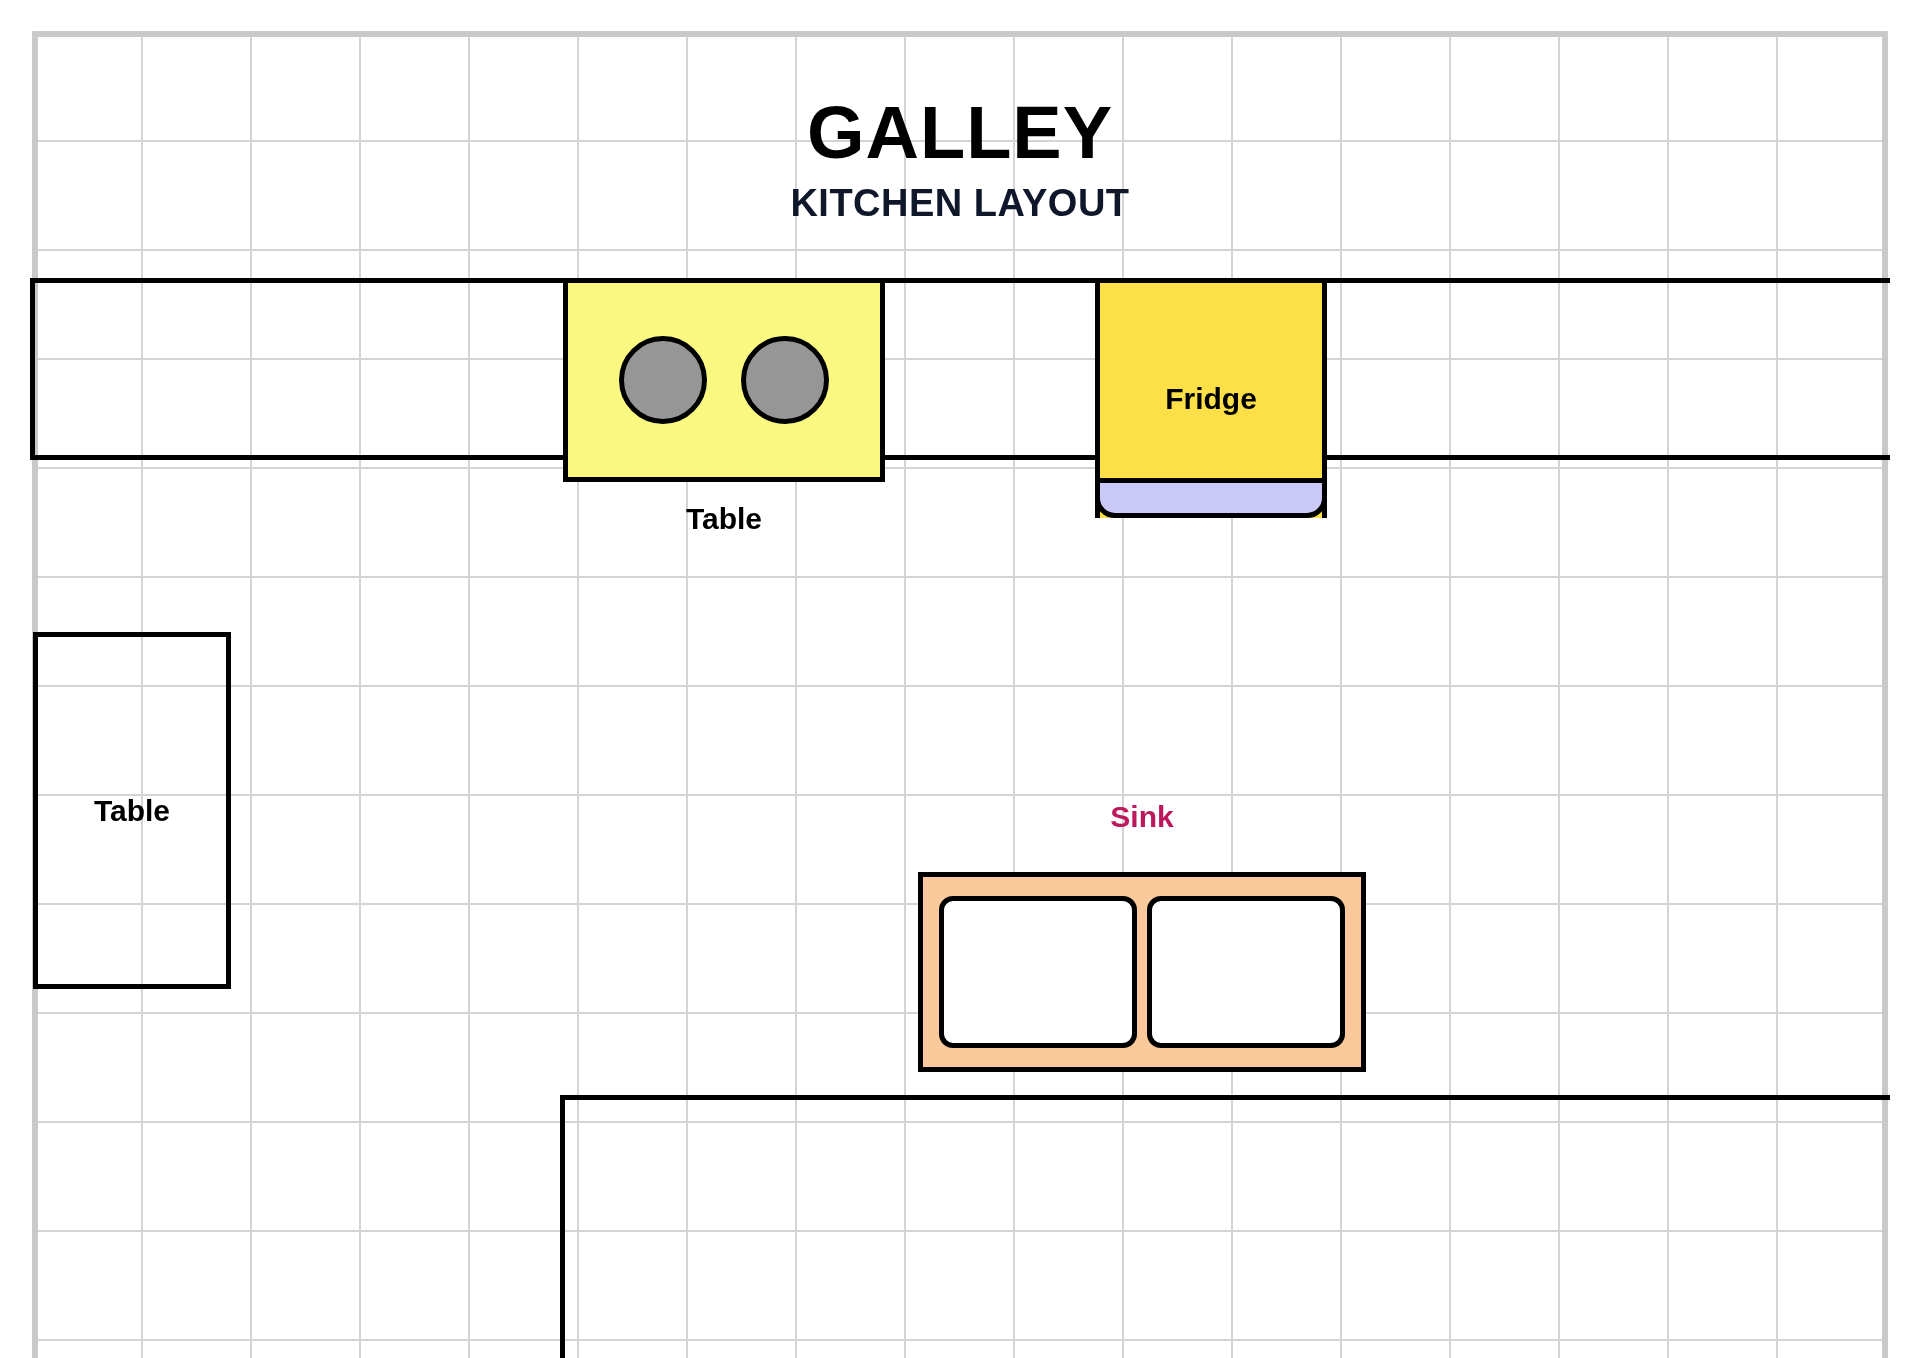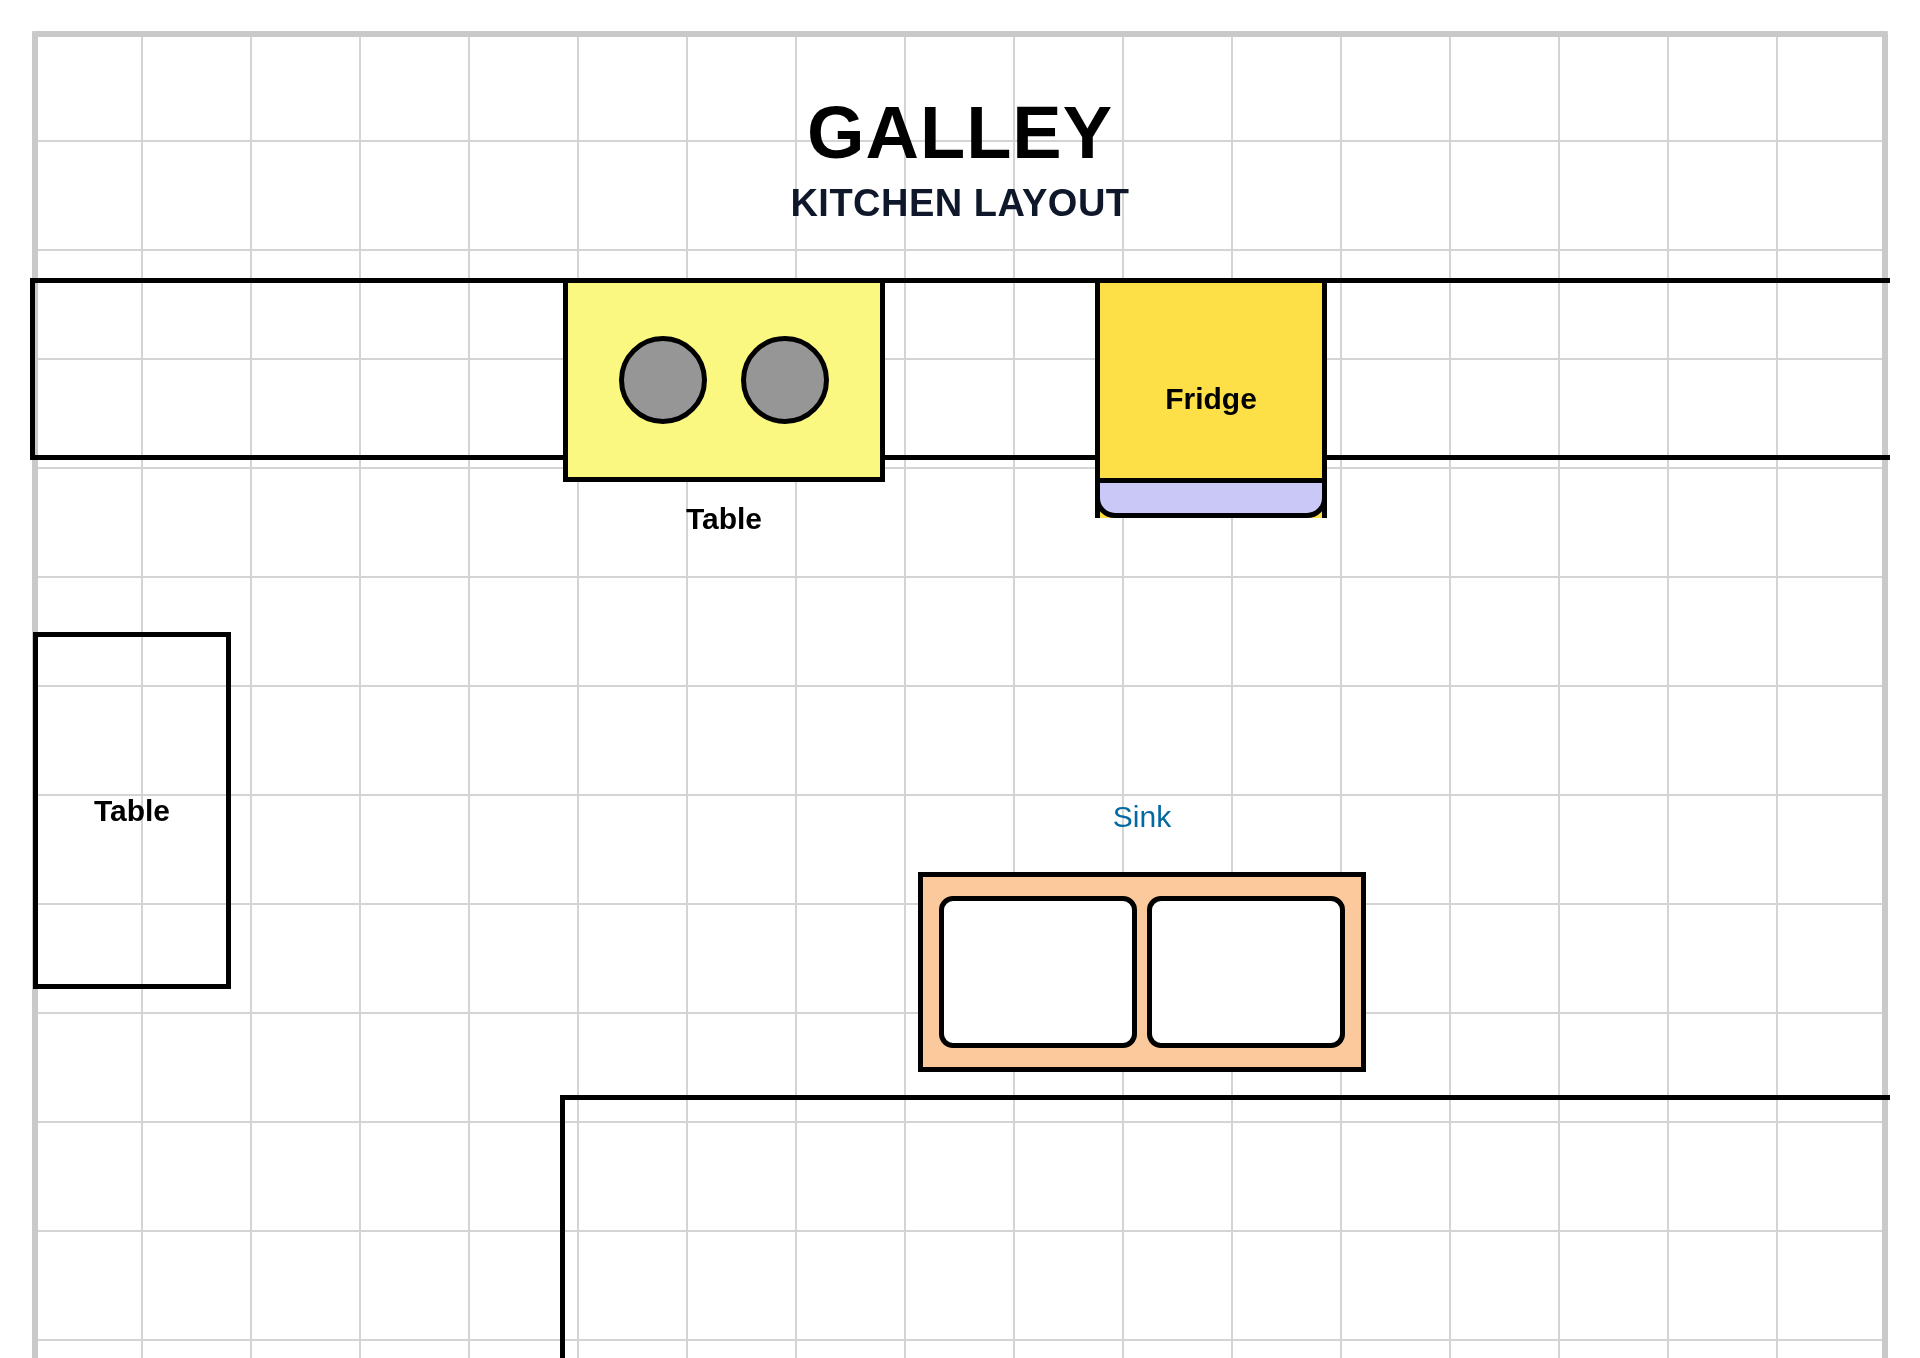--- a/index.html
+++ b/index.html
@@ -180,22 +180,22 @@
     border:5px solid #000;
     border-radius:14px;
     box-sizing:border-box;
   }
   #sink-label{
     position:absolute;
     left:918px; top:800px;
     width:448px;
     text-align:center;
     font-size:30px;
-    font-weight:400;
-    color:#0369a1;
+    font-weight:700;
+    color:#be185d;
   }
 </style>
 </head>
 <body>
 
 <div id="stage">
 
   <div id="grid">
     <svg width="1856" height="1327" xmlns="http://www.w3.org/2000/svg">
       <defs>

